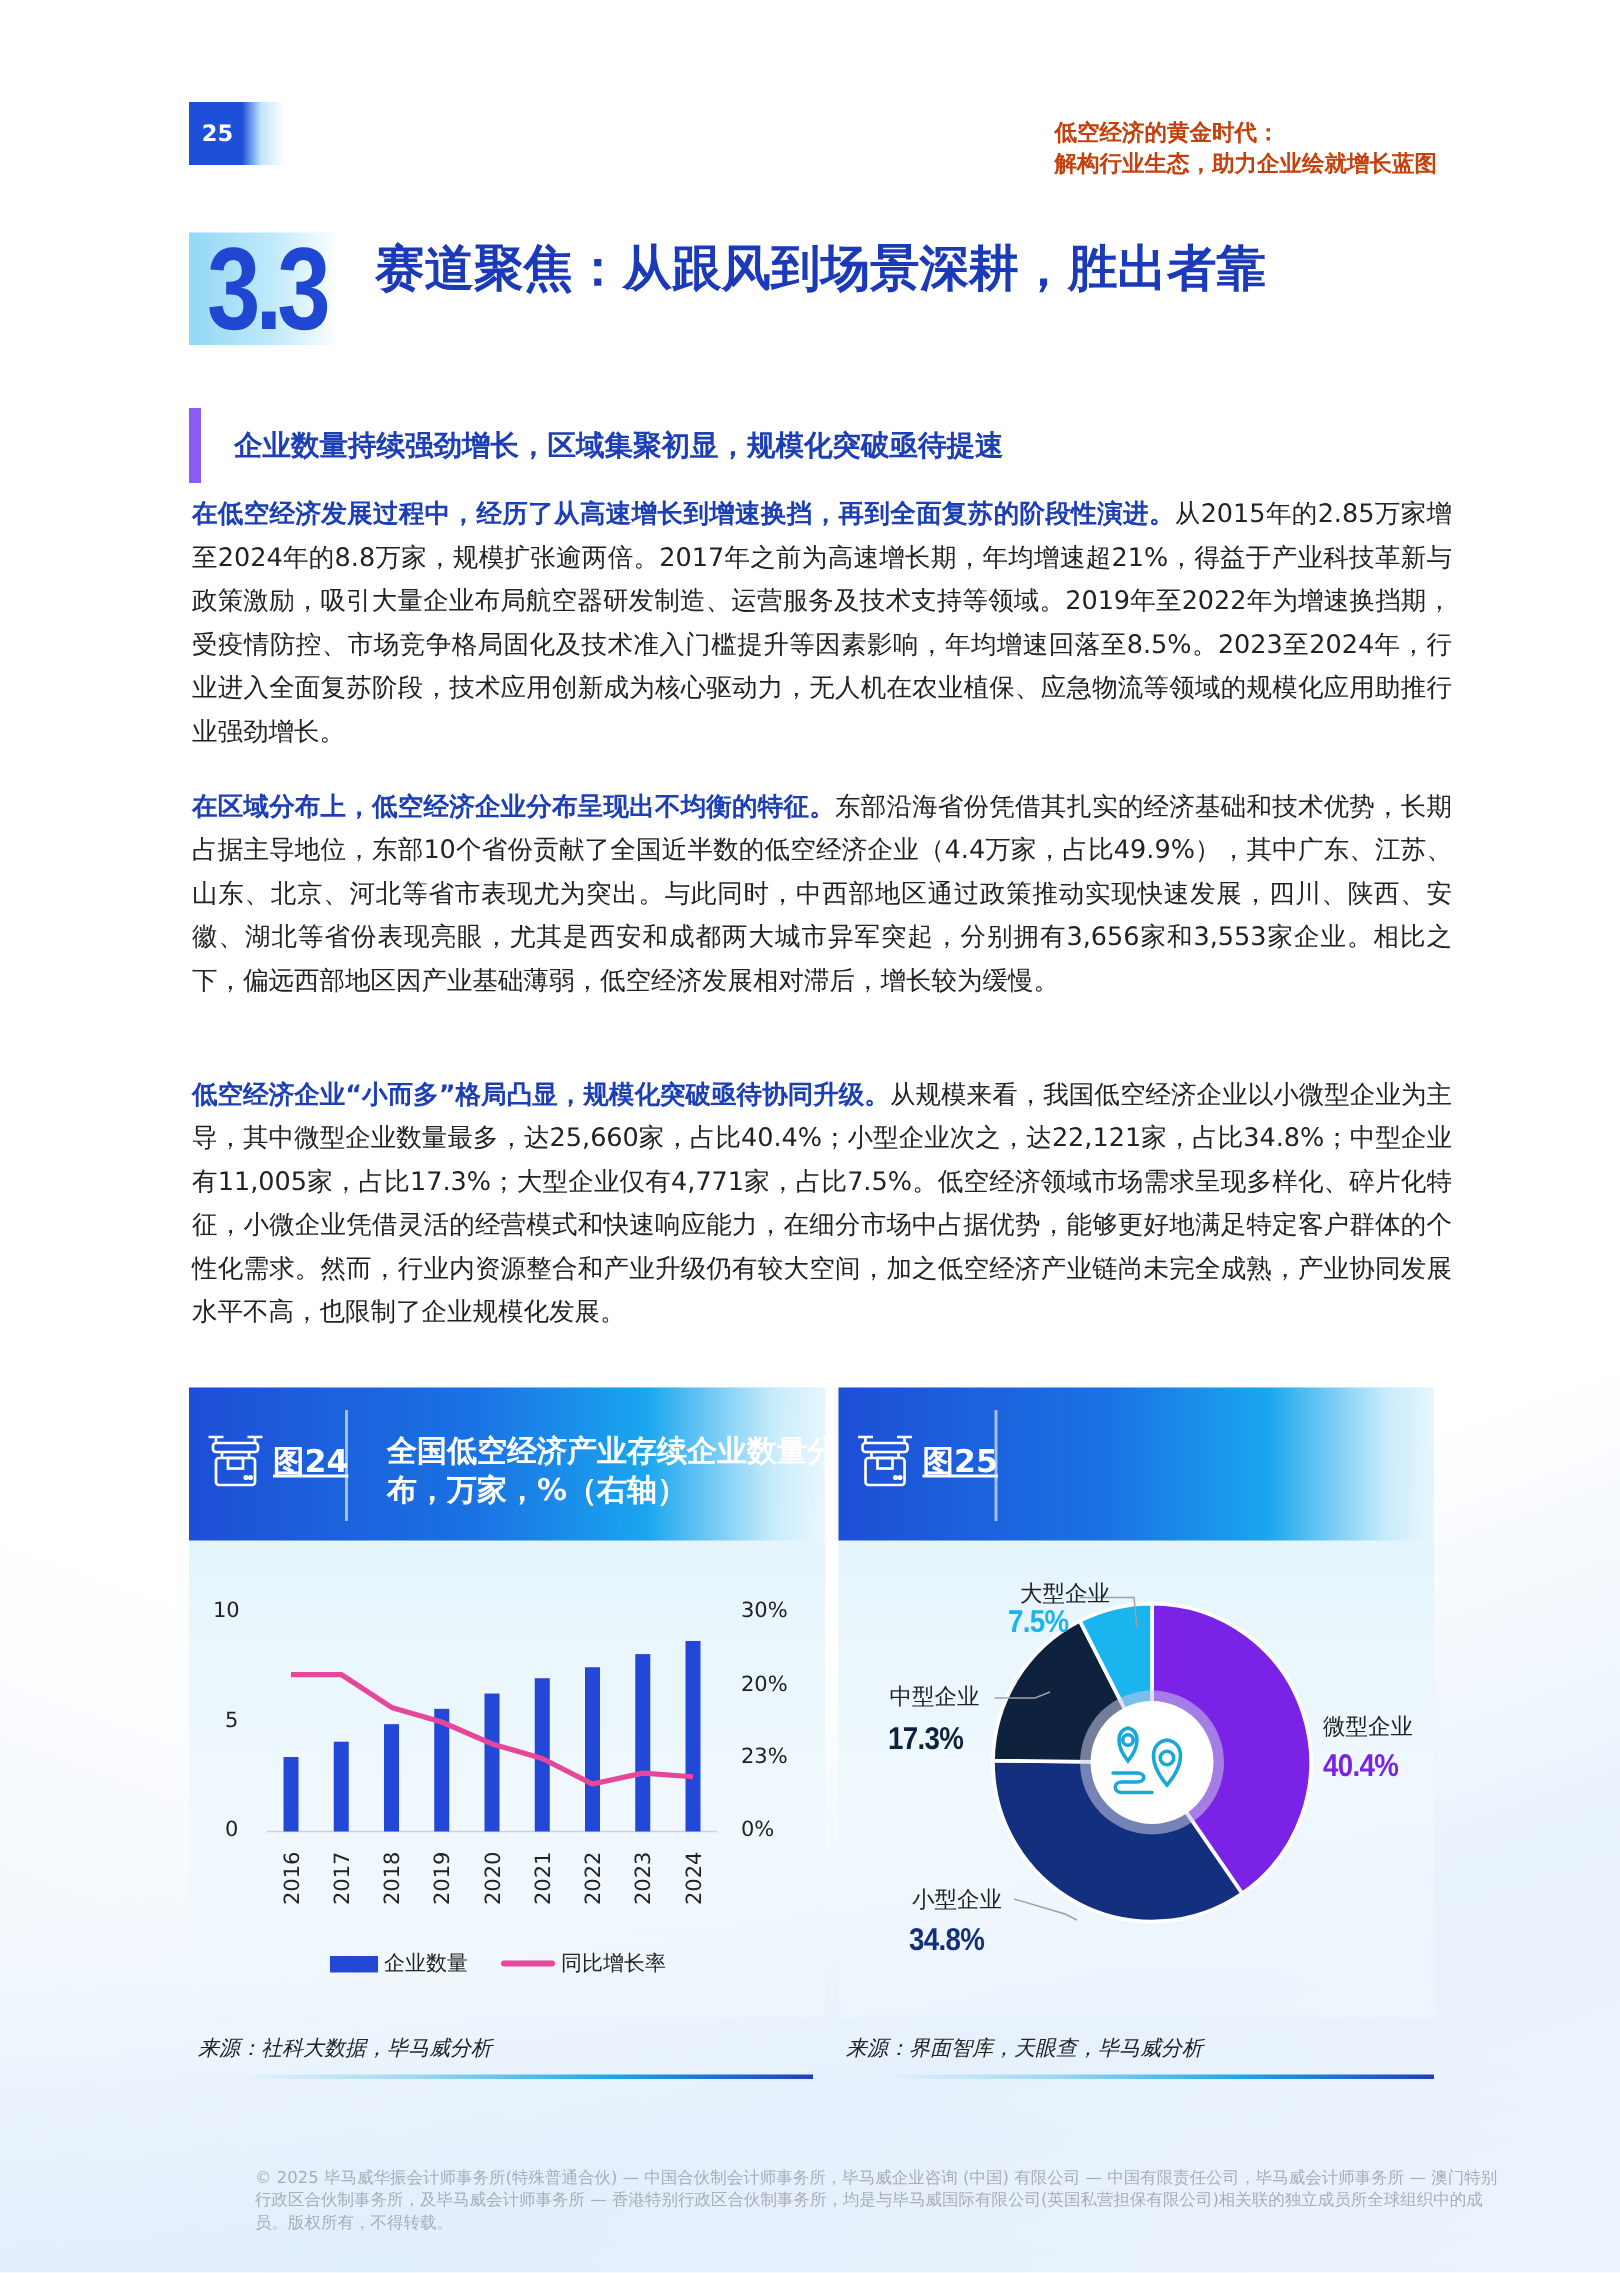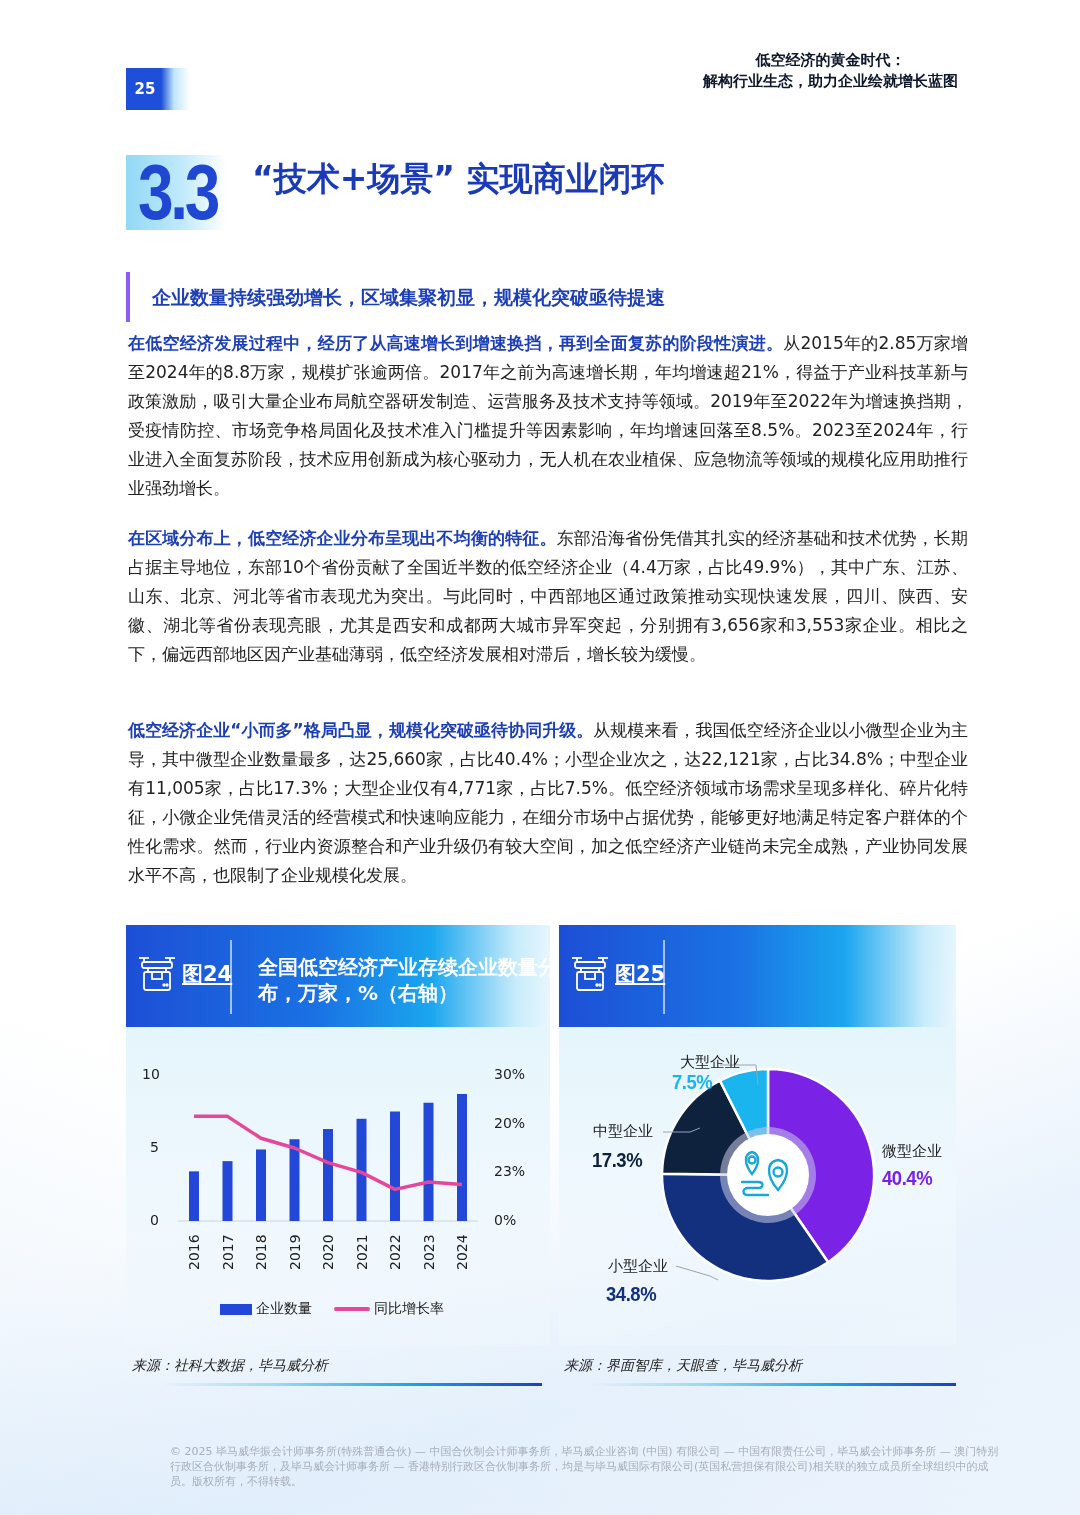--- a/index.html
+++ b/index.html
@@ -22,41 +22,41 @@
     position: absolute; left: 126px; top: 68px; width: 64px; height: 42px;
     background: linear-gradient(90deg, #1e4fd8 0%, #1e4fd8 55%, #bfe6fb 75%, rgba(255,255,255,0) 100%);
     z-index: 1;
   }
   .page-num span {
     position: absolute; left: 0; top: 0; width: 38px; height: 42px;
     line-height: 42px; text-align: center;
     color: #fff; font-weight: bold; font-size: 15px;
   }
   .header-right {
-    position: absolute; right: 122px; top: 50px; text-align: center;
-    color: #0f172a; font-size: 15px; line-height: 21px; font-weight: bold; z-index: 1;
+    position: absolute; right: 122px; top: 78px; text-align: left;
+    color: #c2410c; font-size: 15px; line-height: 21px; font-weight: bold; z-index: 1;
   }
   .sec-num-bg {
     position: absolute; left: 126px; top: 155px; width: 100px; height: 75px;
     background: linear-gradient(90deg, #93d8f5 0%, #bfe9fb 55%, rgba(255,255,255,0) 100%);
     z-index: 1;
   }
   .sec-num {
     position: absolute; left: 138px; top: 148px; font-size: 78px; line-height: 88px;
     font-weight: bold; color: #1f47d1; letter-spacing: -4px; z-index: 2;
     transform: scaleX(0.82); transform-origin: left;
     font-family: "Liberation Sans", sans-serif;
   }
   .sec-title {
     position: absolute; left: 250px; top: 158px; width: 680px;
     font-size: 33px; line-height: 42px; font-weight: bold; color: #1a3ab8; z-index: 2;
   }
   .sub-head {
     position: absolute; left: 126px; top: 272px; height: 50px; width: 720px;
-    border-left: 4px solid #8b5cf6; padding-left: 22px; z-index: 2;
+    border-left: 8px solid #8b5cf6; padding-left: 22px; z-index: 2;
   }
   .sub-head span {
     display: block; font-size: 19px; line-height: 50px; font-weight: bold; color: #1d3fb5;
   }
   .para {
     position: absolute; left: 128px; width: 840px; font-size: 17px; line-height: 29px;
     color: #222; z-index: 2; text-align: justify;
   }
   .para .lead { color: #1d3fb5; font-weight: bold; }
   .fig-card {
@@ -103,21 +103,21 @@
   <span>25</span>
 </div>
 <div class="header-right">
   <div>低空经济的黄金时代：</div>
   <div>解构行业生态，助力企业绘就增长蓝图</div>
 </div>
 
 <div class="sec-num-bg"></div>
 <div class="sec-num">3.3</div>
 <div class="sec-title">
-  <div style="padding-left:2px">“技术+场景” 实现商业闭环</div>
+  <div>赛道聚焦：从跟风到场景深耕，胜出者靠</div>
 </div>
 
 <div class="sub-head">
   <span>企业数量持续强劲增长，区域集聚初显，规模化突破亟待提速</span>
 </div>
 
 <div class="para" style="top:329px">
   <span class="lead">在低空经济发展过程中，经历了从高速增长到增速换挡，再到全面复苏的阶段性演进。</span><span>从2015年的2.85万家增至2024年的8.8万家，规模扩张逾两倍。2017年之前为高速增长期，年均增速超21%，得益于产业科技革新与政策激励，吸引大量企业布局航空器研发制造、运营服务及技术支持等领域。2019年至2022年为增速换挡期，受疫情防控、市场竞争格局固化及技术准入门槛提升等因素影响，年均增速回落至8.5%。2023至2024年，行业进入全面复苏阶段，技术应用创新成为核心驱动力，无人机在农业植保、应急物流等领域的规模化应用助推行业强劲增长。</span>
 </div>
 <div class="para" style="top:524px">

